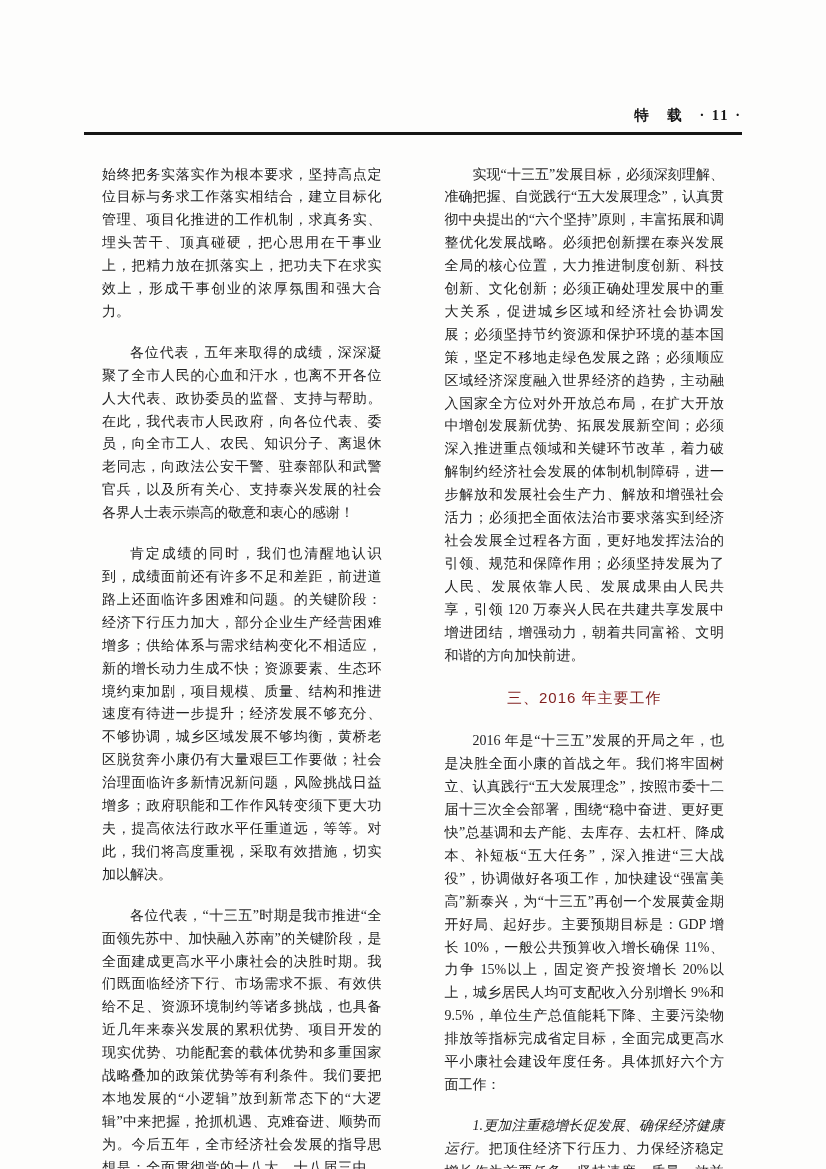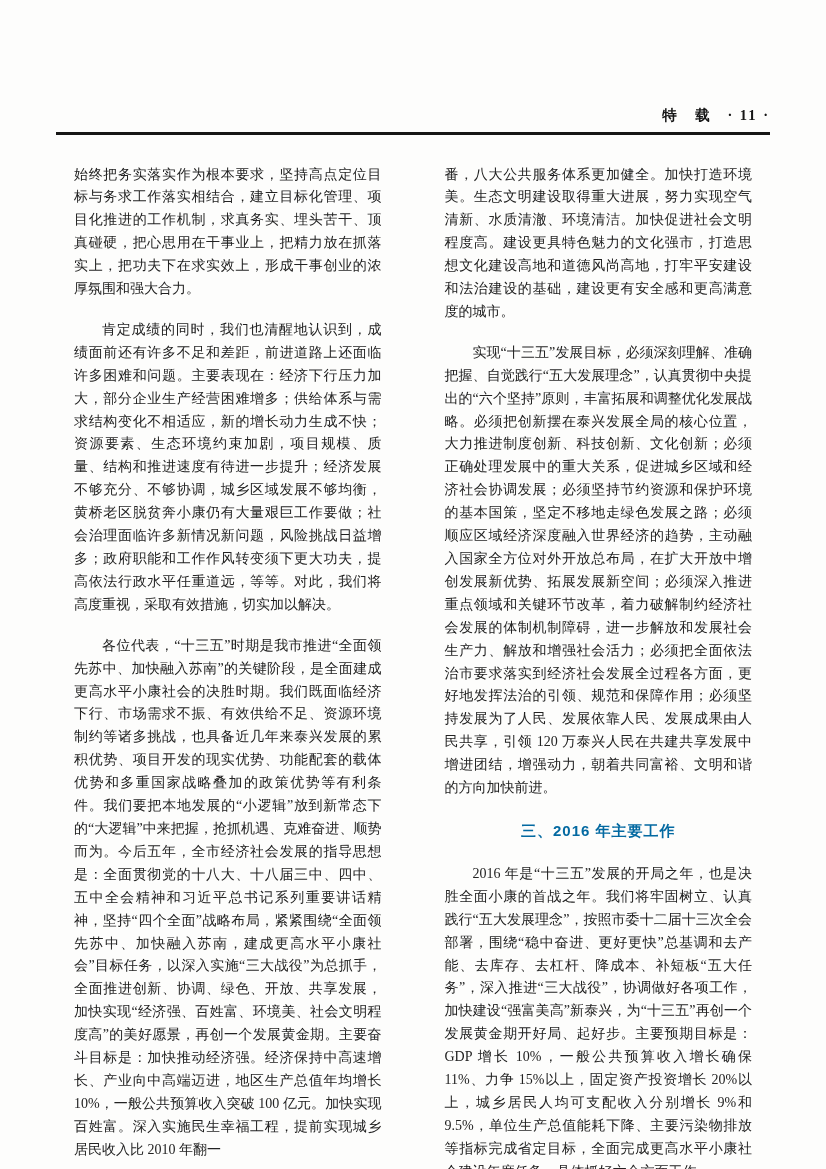--- a/index.html
+++ b/index.html
@@ -10,21 +10,21 @@
   .page {
     position: relative;
     width: 826px;
     height: 1169px;
     margin: 0 auto;
     background: #fdfdfc;
     color: #1b1b1b;
     font-family: "Liberation Serif", "DejaVu Serif", serif;
     overflow: hidden;
     box-sizing: border-box;
-    padding: 0 56px;
+    padding: 0 84px;
   }
   .header {
     margin-top: 106px;
     text-align: right;
     font-size: 14.5px;
     font-weight: 700;
     letter-spacing: 2px;
     color: #161616;
   }
   .header .sect {
@@ -49,24 +49,24 @@
   }
   .col p {
     margin: 18px;
   }
   .col p.indent {
     text-indent: 2em;
   }
   .col h3 {
     font-family: "Liberation Sans", "DejaVu Sans", sans-serif;
     font-size: 15px;
-    font-weight: 700;
+    font-weight: 400;
     text-align: center;
     margin: 20px 0 20px 0;
-    color: #0369a1;
+    color: #7f1d1d;
     letter-spacing: 1px;
   }
   .lead {
     font-style: italic;
   }
 </style>
 </head>
 <body>
 
 <div class="page">
@@ -75,26 +75,26 @@
     <span class="sect">特　载</span>
     <span class="pgno">· 11 ·</span>
   </div>
 
   <div class="rule"></div>
 
   <div class="columns">
 
     <div class="col">
       <p>始终把务实落实作为根本要求，坚持高点定位目标与务求工作落实相结合，建立目标化管理、项目化推进的工作机制，求真务实、埋头苦干、顶真碰硬，把心思用在干事业上，把精力放在抓落实上，把功夫下在求实效上，形成干事创业的浓厚氛围和强大合力。</p>
-      <p class="indent">肯定成绩的同时，我们也清醒地认识到，成绩面前还有许多不足和差距，前进道路上还面临许多困难和问题。主要表现在：经济下行压力加大，部分企业生产经营困难增多；供给体系与需求结构变化不相适应，新的增长动力生成不快；资源要素、生态环境约束加剧，项目规模、质量、结构和推进速度有待进一步提升；经济发展不够充分、不够协调，城乡区域发展不够均衡，黄桥老区脱贫奔小康仍有大量艰巨工作要做；社会治理面临许多新情况新问题，风险挑战日益增多；政府职能和工作作风转变须下更大功夫，提高依法行政水平任重道远，等等。对此，我们将高度重视，采取有效措施，切实加以解决。</p>
+      <p class="indent">各位代表，五年来取得的成绩，深深凝聚了全市人民的心血和汗水，也离不开各位人大代表、政协委员的监督、支持与帮助。在此，我代表市人民政府，向各位代表、委员，向全市工人、农民、知识分子、离退休老同志，向政法公安干警、驻泰部队和武警官兵，以及所有关心、支持泰兴发展的社会各界人士表示崇高的敬意和衷心的感谢！</p>
+      <p class="indent">肯定成绩的同时，我们也清醒地认识到，成绩面前还有许多不足和差距，前进道路上还面临许多困难和问题。的关键阶段：经济下行压力加大，部分企业生产经营困难增多；供给体系与需求结构变化不相适应，新的增长动力生成不快；资源要素、生态环境约束加剧，项目规模、质量、结构和推进速度有待进一步提升；经济发展不够充分、不够协调，城乡区域发展不够均衡，黄桥老区脱贫奔小康仍有大量艰巨工作要做；社会治理面临许多新情况新问题，风险挑战日益增多；政府职能和工作作风转变须下更大功夫，提高依法行政水平任重道远，等等。对此，我们将高度重视，采取有效措施，切实加以解决。</p>
       <p class="indent">各位代表，“十三五”时期是我市推进“全面领先苏中、加快融入苏南”的关键阶段，是全面建成更高水平小康社会的决胜时期。我们既面临经济下行、市场需求不振、有效供给不足、资源环境制约等诸多挑战，也具备近几年来泰兴发展的累积优势、项目开发的现实优势、功能配套的载体优势和多重国家战略叠加的政策优势等有利条件。我们要把本地发展的“小逻辑”放到新常态下的“大逻辑”中来把握，抢抓机遇、克难奋进、顺势而为。今后五年，全市经济社会发展的指导思想是：全面贯彻党的十八大、十八届三中、四中、五中全会精神和习近平总书记系列重要讲话精神，坚持“四个全面”战略布局，紧紧围绕“全面领先苏中、加快融入苏南，建成更高水平小康社会”目标任务，以深入实施“三大战役”为总抓手，全面推进创新、协调、绿色、开放、共享发展，加快实现“经济强、百姓富、环境美、社会文明程度高”的美好愿景，再创一个发展黄金期。主要奋斗目标是：加快推动经济强。经济保持中高速增长、产业向中高端迈进，地区生产总值年均增长 10%，一般公共预算收入突破 100 亿元。加快实现百姓富。深入实施民生幸福工程，提前实现城乡居民收入比 2010 年翻一</p>
     </div>
 
     <div class="col">
-      <p>番，八大公共服务体系更加健全。加快打造环境美。生态文明建设取得重大进展，努力实现空气清新、水质清澈、环境清洁。加快促进社会文明程度高。建设更具特色魅力的文化强市，打造思想文化建设高地和道德风尚高地，打牢平安建设和法治建设的基础，建设更有安全感和更高满意度的城市。</p>
       <p class="indent">实现“十三五”发展目标，必须深刻理解、准确把握、自觉践行“五大发展理念”，认真贯彻中央提出的“六个坚持”原则，丰富拓展和调整优化发展战略。必须把创新摆在泰兴发展全局的核心位置，大力推进制度创新、科技创新、文化创新；必须正确处理发展中的重大关系，促进城乡区域和经济社会协调发展；必须坚持节约资源和保护环境的基本国策，坚定不移地走绿色发展之路；必须顺应区域经济深度融入世界经济的趋势，主动融入国家全方位对外开放总布局，在扩大开放中增创发展新优势、拓展发展新空间；必须深入推进重点领域和关键环节改革，着力破解制约经济社会发展的体制机制障碍，进一步解放和发展社会生产力、解放和增强社会活力；必须把全面依法治市要求落实到经济社会发展全过程各方面，更好地发挥法治的引领、规范和保障作用；必须坚持发展为了人民、发展依靠人民、发展成果由人民共享，引领 120 万泰兴人民在共建共享发展中增进团结，增强动力，朝着共同富裕、文明和谐的方向加快前进。</p>
       <h3>三、2016 年主要工作</h3>
       <p class="indent">2016 年是“十三五”发展的开局之年，也是决胜全面小康的首战之年。我们将牢固树立、认真践行“五大发展理念”，按照市委十二届十三次全会部署，围绕“稳中奋进、更好更快”总基调和去产能、去库存、去杠杆、降成本、补短板“五大任务”，深入推进“三大战役”，协调做好各项工作，加快建设“强富美高”新泰兴，为“十三五”再创一个发展黄金期开好局、起好步。主要预期目标是：GDP 增长 10%，一般公共预算收入增长确保 11%、力争 15%以上，固定资产投资增长 20%以上，城乡居民人均可支配收入分别增长 9%和 9.5%，单位生产总值能耗下降、主要污染物排放等指标完成省定目标，全面完成更高水平小康社会建设年度任务。具体抓好六个方面工作：</p>
       <p class="indent"><span class="lead">1.更加注重稳增长促发展、确保经济健康运行。</span><span>把顶住经济下行压力、力保经济稳定增长作为首要任务，坚持速度、质量、效益并重，促进经济实现中高速增长。以实体经济稳健运行为支撑夯实发展根基。坚持月调度、季分析制度，对苗头性和倾向性问题做到早发现、早预警、早协调、早应对。强化政策导向，有效引导土地、资金、人才、技术等要素流向实体经济。开展降低实</span></p>
     </div>
 
   </div>
 </div>
 
 </body></html>

